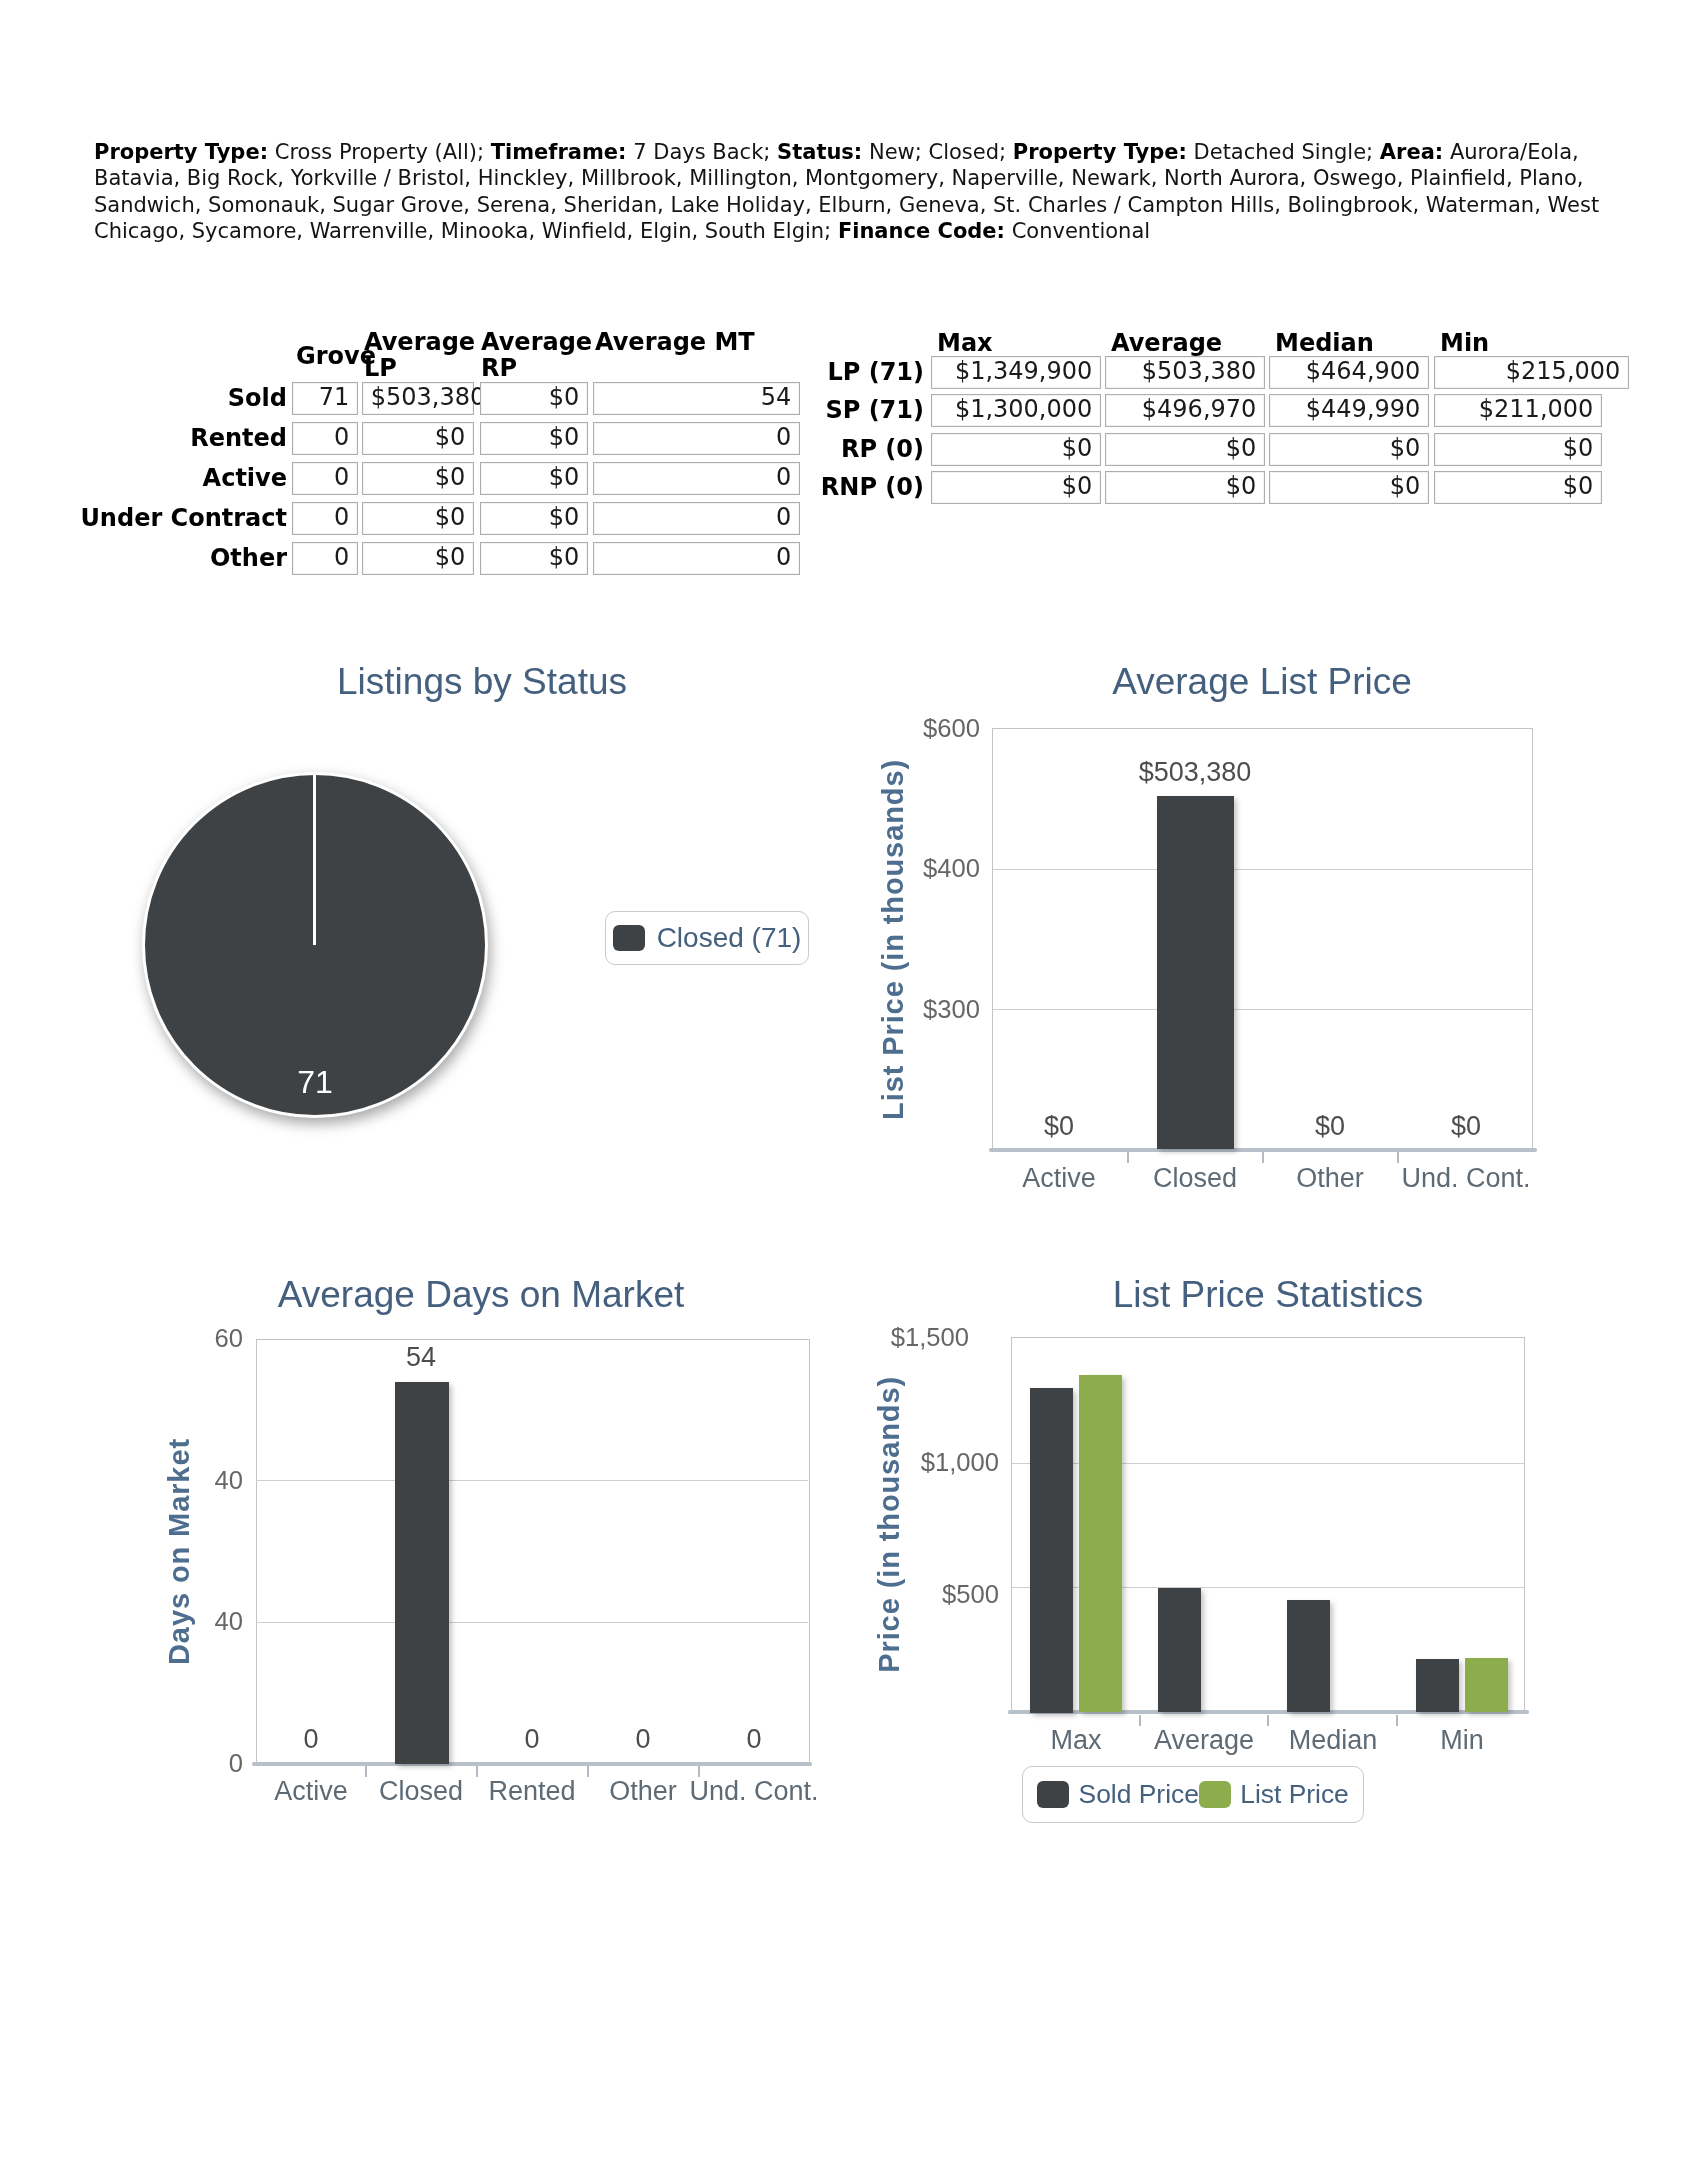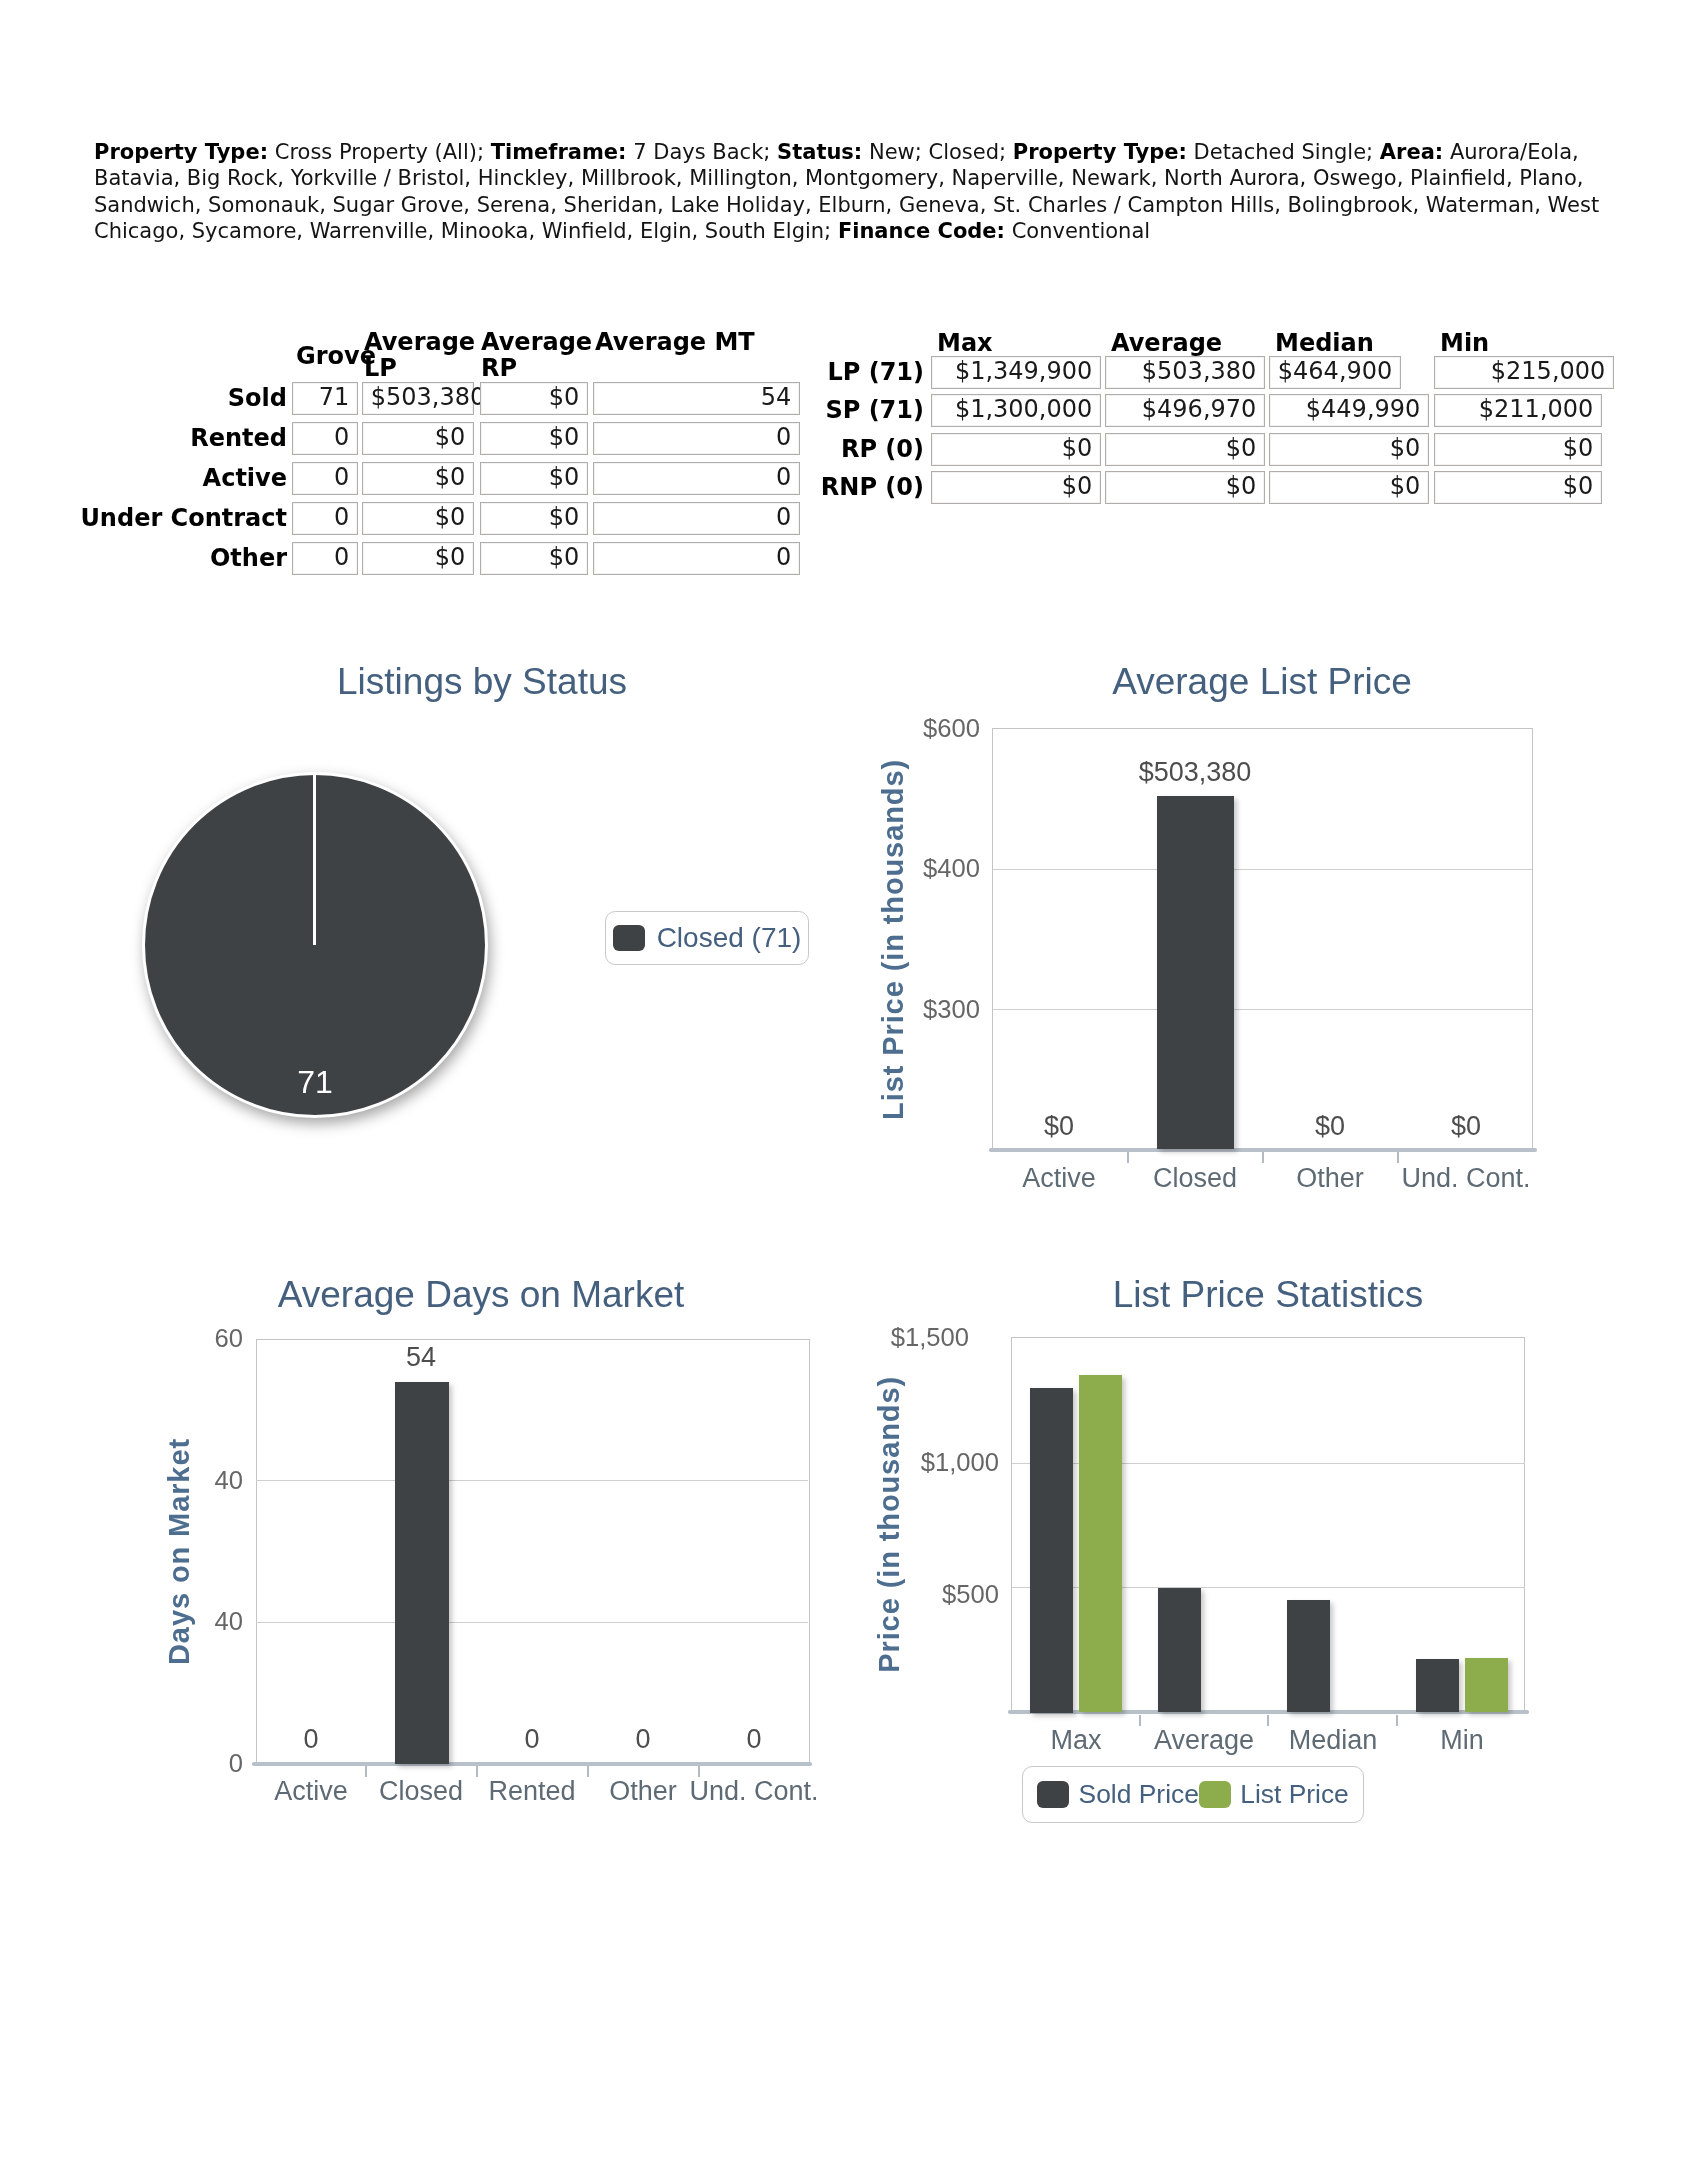--- a/index.html
+++ b/index.html
@@ -105,22 +105,22 @@
     <div class="box" style="position: absolute; left: 362px; top: 542px; width: 112px;">$0</div>
     <div class="box" style="position: absolute; left: 480px; top: 542px; width: 108px;">$0</div>
     <div class="box" style="position: absolute; left: 593px; top: 542px; width: 207px;">0</div>
     <div class="tbl-header" style="position: absolute; left: 937px; top: 330px; width: 153px;">Max</div>
     <div class="tbl-header" style="position: absolute; left: 1111px; top: 330px; width: 153px;">Average</div>
     <div class="tbl-header" style="position: absolute; left: 1275px; top: 330px; width: 153px;">Median</div>
     <div class="tbl-header" style="position: absolute; left: 1440px; top: 330px; width: 153px;">Min</div>
     <div class="tbl-label" style="position: absolute; left: 792px; top: 356px; width: 132px;">LP (71)</div>
     <div class="box" style="position: absolute; left: 931px; top: 356px; width: 170px;">$1,349,900</div>
     <div class="box" style="position: absolute; left: 1105px; top: 356px; width: 160px;">$503,380</div>
-    <div class="box" style="position: absolute; left: 1269px; top: 356px; width: 132px;">$464,900</div>
-    <div class="box" style="position: absolute; left: 1434px; top: 356px; width: 180px;">$215,000</div>
+    <div class="box" style="position: absolute; left: 1269px; top: 356px; width: 160px;">$464,900</div>
+    <div class="box" style="position: absolute; left: 1434px; top: 356px; width: 195px;">$215,000</div>
     <div class="tbl-label" style="position: absolute; left: 792px; top: 394px; width: 132px;">SP (71)</div>
     <div class="box" style="position: absolute; left: 931px; top: 394px; width: 170px;">$1,300,000</div>
     <div class="box" style="position: absolute; left: 1105px; top: 394px; width: 160px;">$496,970</div>
     <div class="box" style="position: absolute; left: 1269px; top: 394px; width: 160px;">$449,990</div>
     <div class="box" style="position: absolute; left: 1434px; top: 394px; width: 168px;">$211,000</div>
     <div class="tbl-label" style="position: absolute; left: 792px; top: 433px; width: 132px;">RP (0)</div>
     <div class="box" style="position: absolute; left: 931px; top: 433px; width: 170px;">$0</div>
     <div class="box" style="position: absolute; left: 1105px; top: 433px; width: 160px;">$0</div>
     <div class="box" style="position: absolute; left: 1269px; top: 433px; width: 160px;">$0</div>
     <div class="box" style="position: absolute; left: 1434px; top: 433px; width: 168px;">$0</div>

